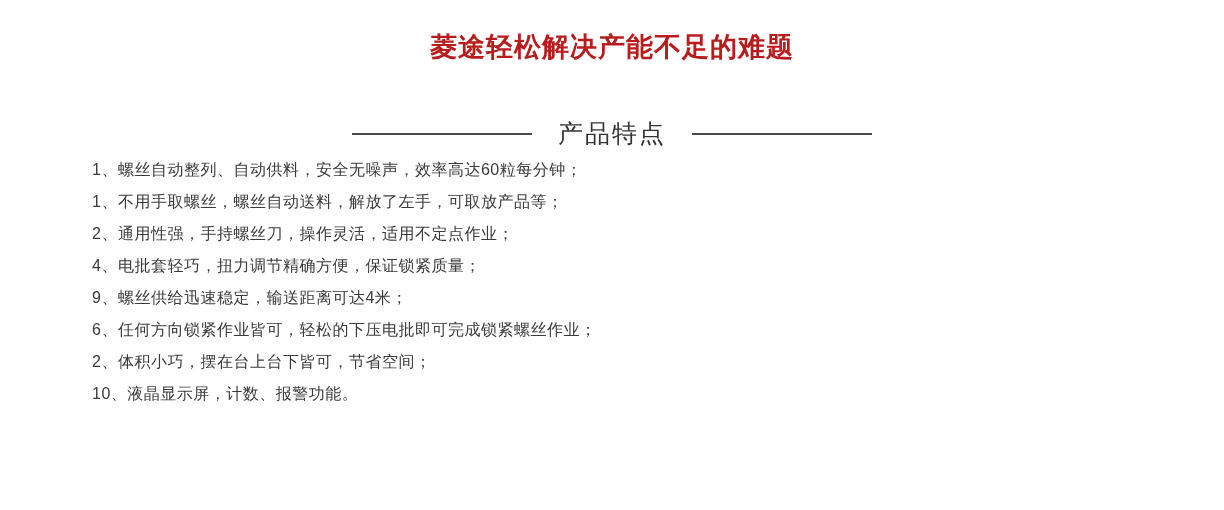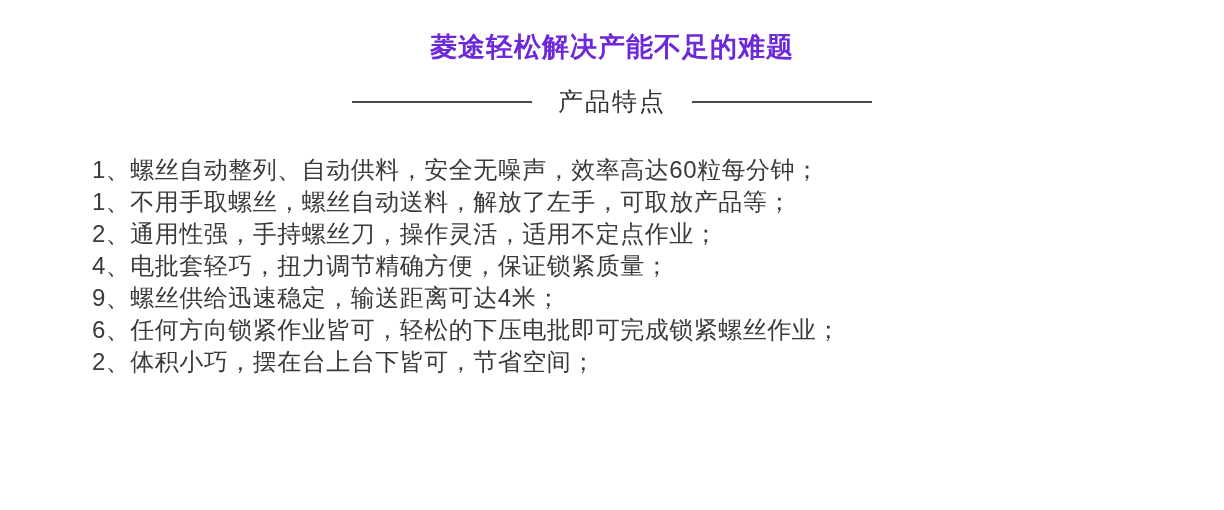--- a/index.html
+++ b/index.html
@@ -17,30 +17,30 @@
   .page {
     position: relative;
     width: 1224px;
     height: 510px;
     box-sizing: border-box;
   }
   .main-title {
     text-align: center;
     font-size: 27px;
     font-weight: bold;
-    color: #6d28d9;
+    color: #b91c1c;
     letter-spacing: 1px;
     padding-top: 12px;
     line-height: 1.3;
   }
   .section-header {
     display: flex;
     align-items: center;
     justify-content: center;
-    margin-top: 20px;
+    margin-top: 52px;
   }
   .rule {
     width: 180px;
     height: 2px;
     background: #4a4a4a;
   }
   .section-title {
     font-size: 25px;
     color: #333333;
     font-weight: normal;
@@ -51,21 +51,21 @@
   .feature-list {
     margin: 0;
     padding: 0;
     list-style: none;
     position: absolute;
     left: 92px;
     top: 136px;
     right: 60px;
   }
   .feature-item {
-    font-size: 24px;
+    font-size: 16px;
     color: #3a3a3a;
     line-height: 32px;
     white-space: nowrap;
     letter-spacing: 0.5px;
   }
 </style>
 </head>
 <body>
 
 <div class="page">
@@ -79,15 +79,16 @@
   </div>
 
   <ul class="feature-list">
     <li class="feature-item">1、螺丝自动整列、自动供料，安全无噪声，效率高达60粒每分钟；</li>
     <li class="feature-item">1、不用手取螺丝，螺丝自动送料，解放了左手，可取放产品等；</li>
     <li class="feature-item">2、通用性强，手持螺丝刀，操作灵活，适用不定点作业；</li>
     <li class="feature-item">4、电批套轻巧，扭力调节精确方便，保证锁紧质量；</li>
     <li class="feature-item">9、螺丝供给迅速稳定，输送距离可达4米；</li>
     <li class="feature-item">6、任何方向锁紧作业皆可，轻松的下压电批即可完成锁紧螺丝作业；</li>
     <li class="feature-item">2、体积小巧，摆在台上台下皆可，节省空间；</li>
+    <li class="feature-item">10、液晶显示屏，计数、报警功能。</li>
   </ul>
 
 </div>
 
 </body></html>

